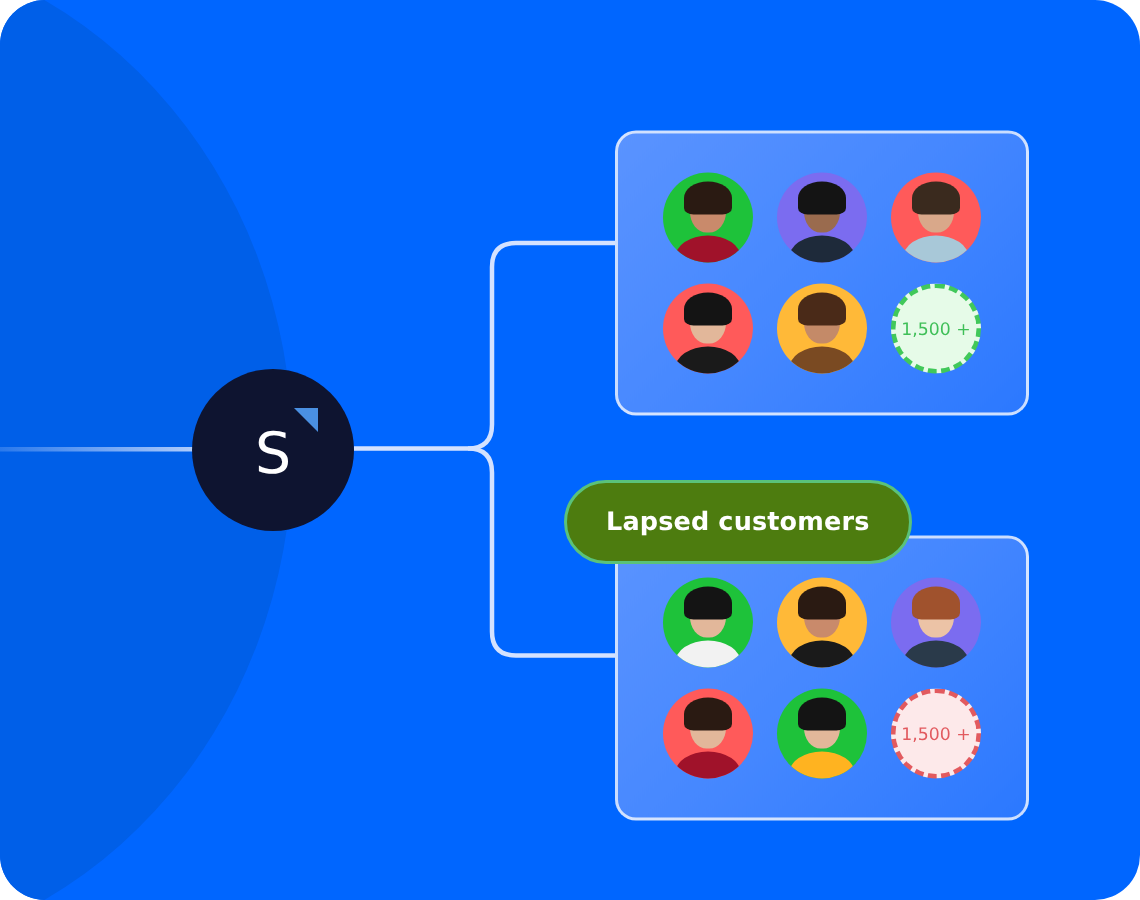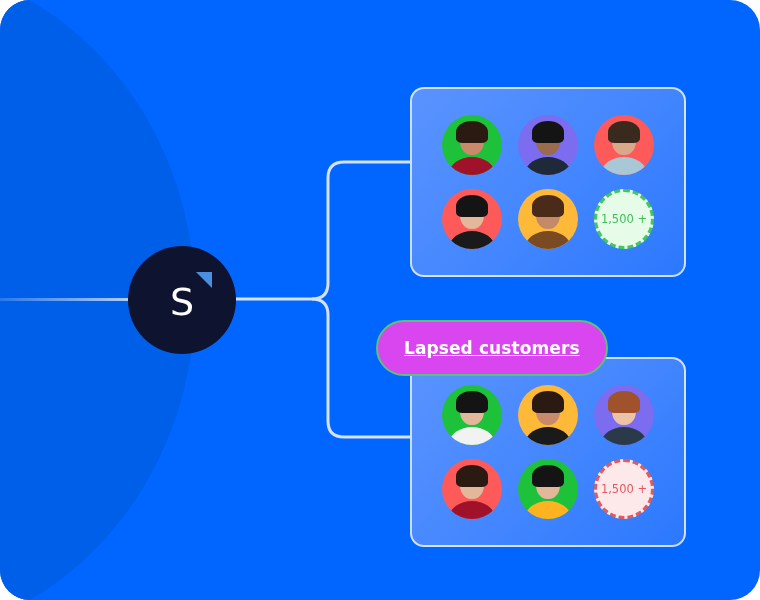--- a/index.html
+++ b/index.html
@@ -40,21 +40,21 @@
     }
     .card-top { top: 87px; }
     .card-bottom { top: 357px; }
     .pill {
       position: absolute; height: 56px; border-radius: 28px;
       display: flex; align-items: center; justify-content: center;
       color: #ffffff; font-family: "DejaVu Sans", sans-serif; font-weight: bold; font-size: 17px;
       box-sizing: border-box; padding: 0 26px; letter-spacing: 0.1px;
     }
     .pill-green { left: 376px; top: 49px; background: #1ec23a; border: 2px solid #3dd457; }
-    .pill-red { left: 376px; top: 320px; background: #d946ef; border: 2px solid #5ac27a; text-decoration: underline; }
+    .pill-red { left: 376px; top: 320px; background: #4d7c0f; border: 2px solid #5ac27a; }
     .grid {
       position: absolute; left: 30px; top: 26px;
       display: grid; grid-template-columns: repeat(3, 60px); grid-auto-rows: 60px;
       column-gap: 16px; row-gap: 14px;
     }
     .card-bottom .grid { top: 26px; }
     .avatar {
       width: 60px; height: 60px; border-radius: 50%; position: relative; overflow: hidden;
     }
     .avatar .head {

